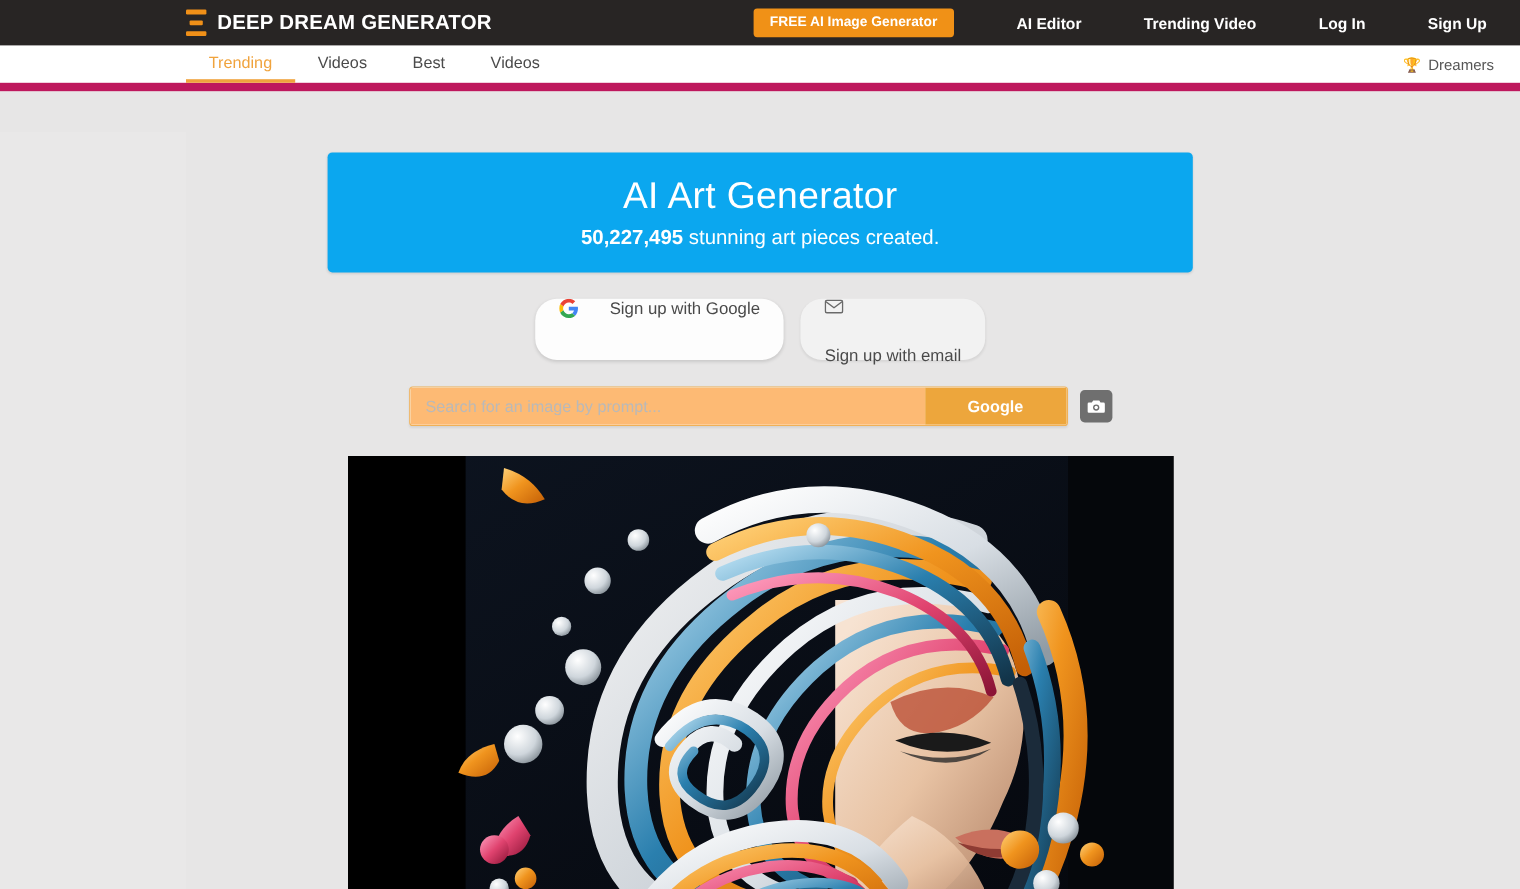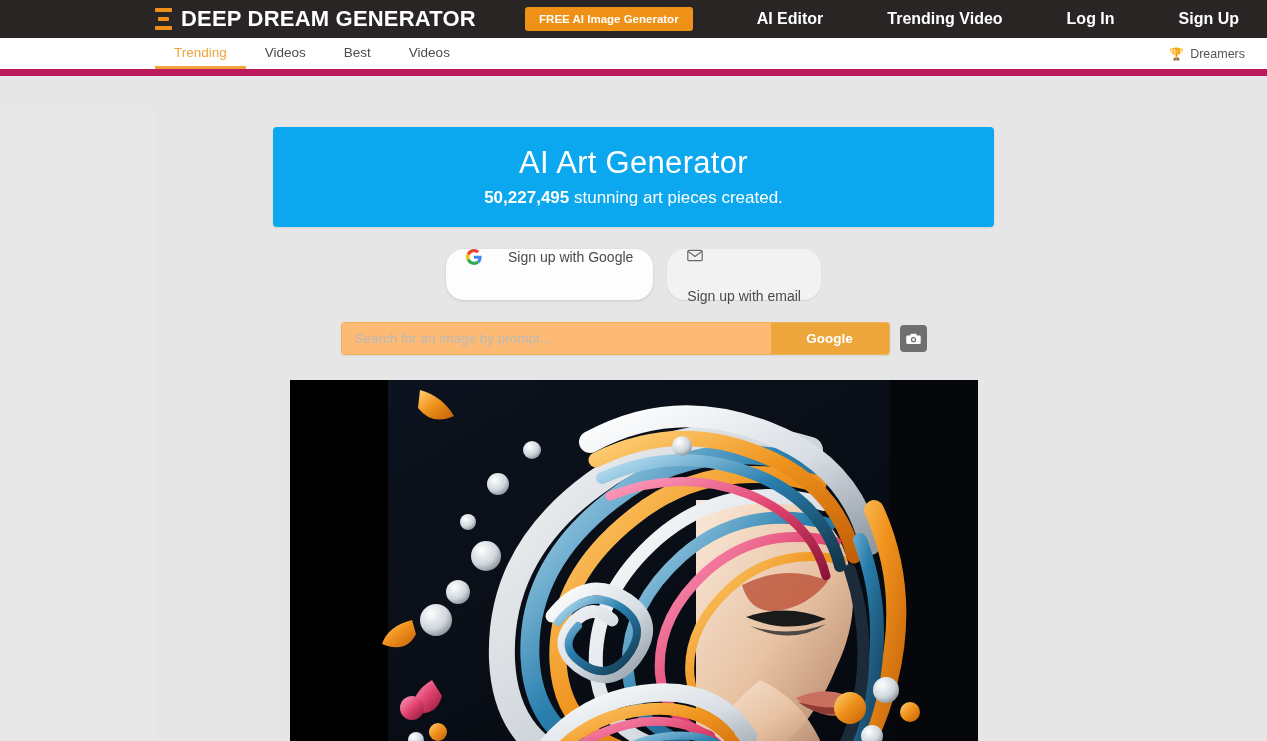--- a/index.html
+++ b/index.html
@@ -38,49 +38,49 @@
     display: block;
     background: #f09018;
     height: 4px;
     border-radius: 1px;
   }
   .logo-mark i:nth-child(1) { width: 17px; }
   .logo-mark i:nth-child(2) { width: 11px; }
   .logo-mark i:nth-child(3) { width: 17px; }
   .brand-name {
     color: #ffffff;
-    font-size: 22px;
+    font-size: 17px;
     font-weight: bold;
     letter-spacing: 0.2px;
     white-space: nowrap;
   }
 
   .topnav {
     margin-left: auto;
     display: flex;
     align-items: center;
-    gap: 12px;
+    gap: 0;
     padding-right: 18px;
   }
   .cta-btn {
     background: #f09117;
     color: #ffffff;
     font-size: 11.5px;
     font-weight: bold;
     border: none;
     border-radius: 3px;
     padding: 6px 14px;
     cursor: pointer;
     white-space: nowrap;
     margin-right: 26px;
     font-family: "Liberation Sans", sans-serif;
   }
   .topnav a {
     color: #ffffff;
-    font-size: 16px;
+    font-size: 13px;
     font-weight: bold;
     text-decoration: none;
     white-space: nowrap;
     padding: 6px 0;
     margin: 0 26px;
     cursor: pointer;
   }
   .topnav a:last-child { margin-right: 10px; }
 
   

